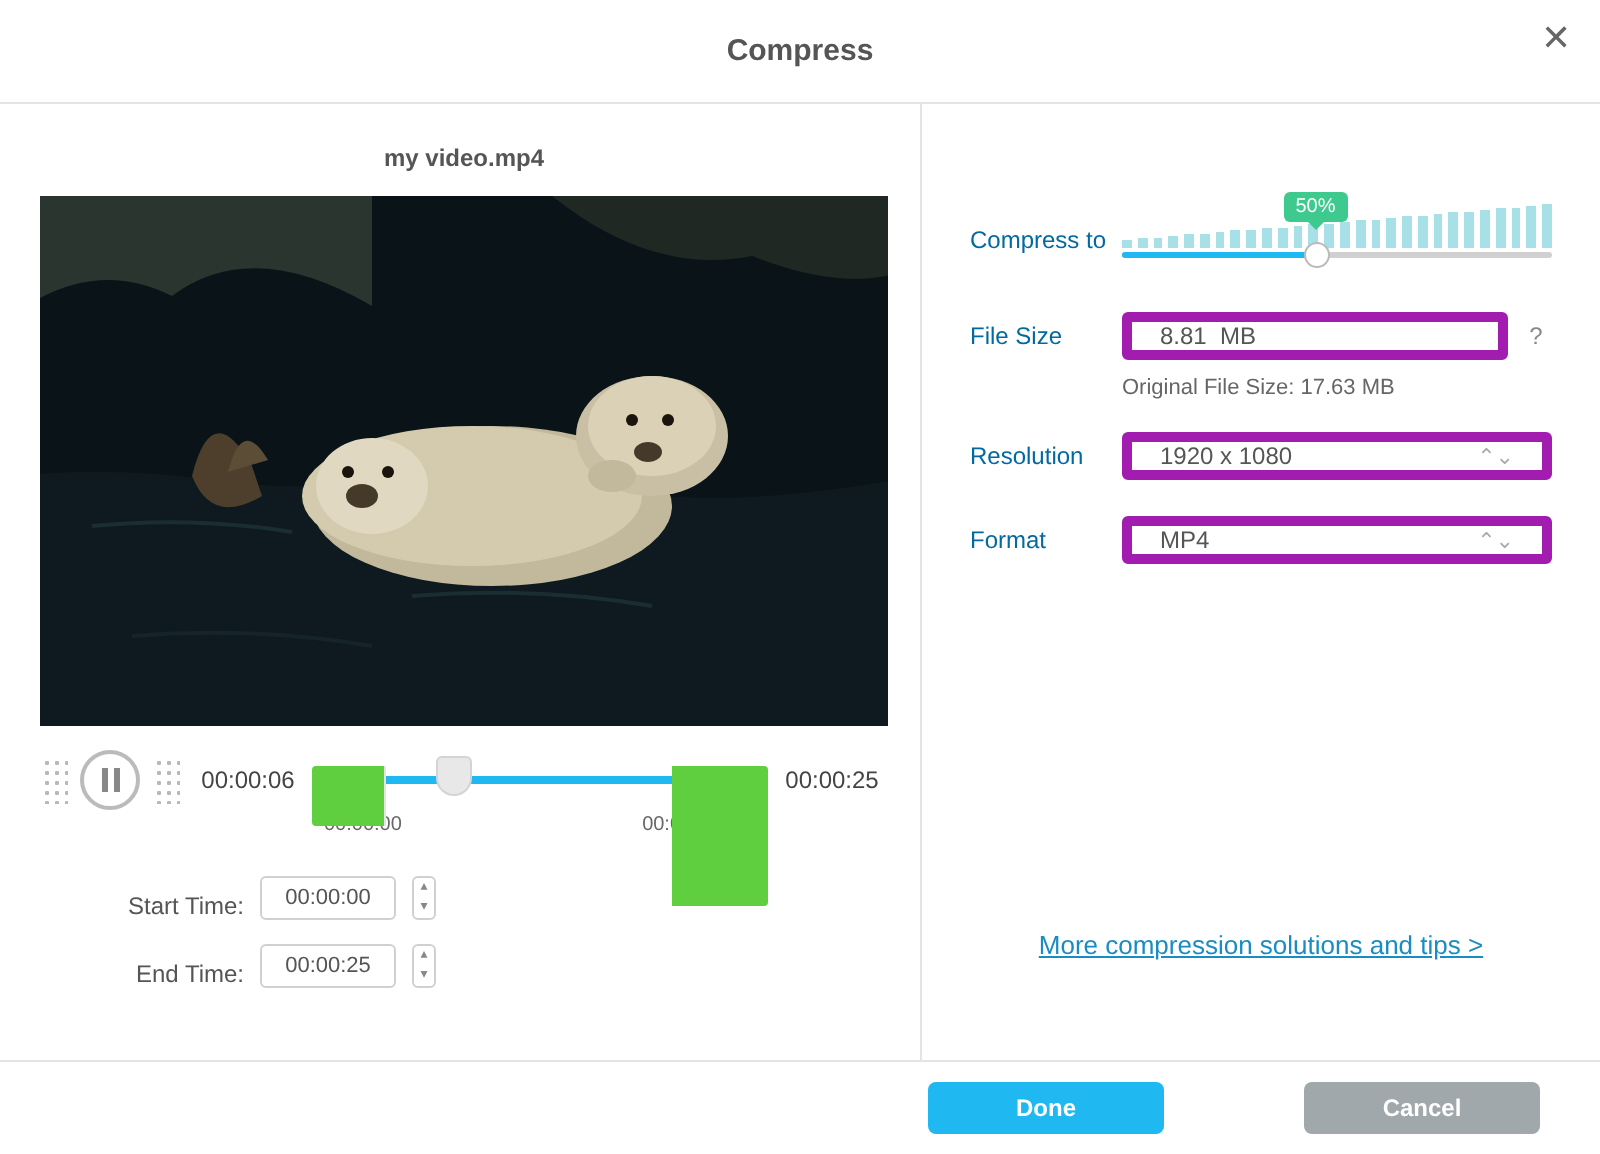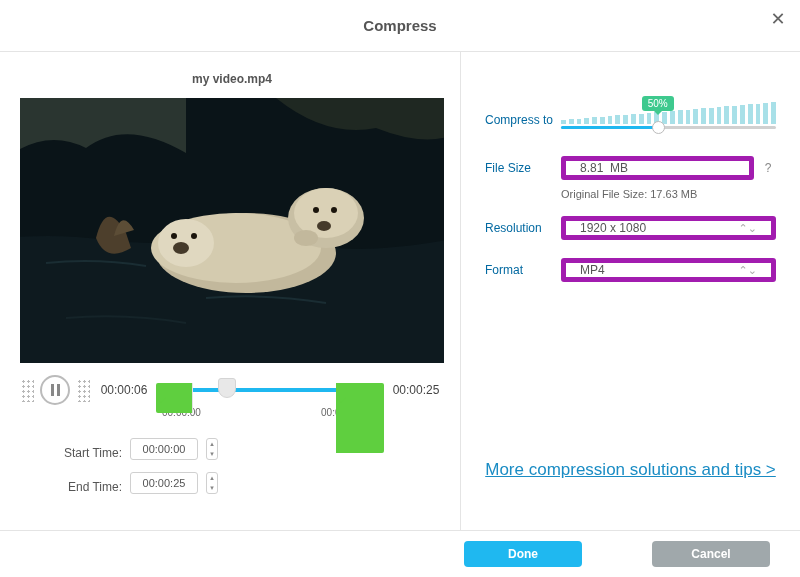--- a/index.html
+++ b/index.html
@@ -304,21 +304,21 @@
 }
 .orig-size {
   font-size: 11px;
   color: #666;
   margin: -10px 0 16px 76px;
 }
 .tips-link {
   margin-top: auto;
   margin-bottom: 30px;
   text-align: center;
-  font-size: 17px;
+  font-size: 13px;
   color: #1a8cc4;
   text-decoration: underline;
   cursor: pointer;
 }
 .footer {
   height: 47px;
   border-top: 1px solid #e4e4e4;
   display: flex;
   align-items: center;
   padding: 0 30px;

